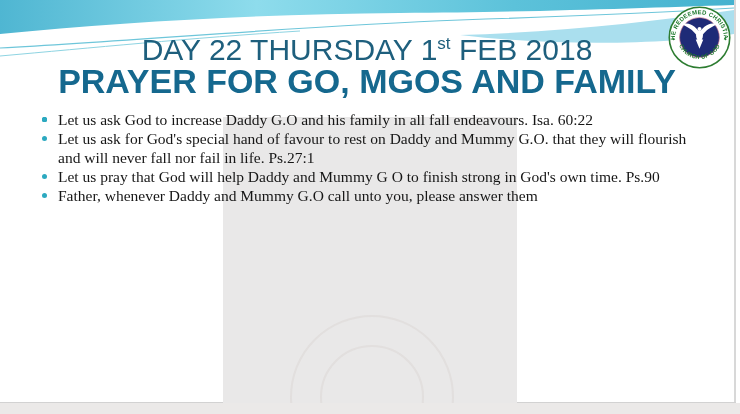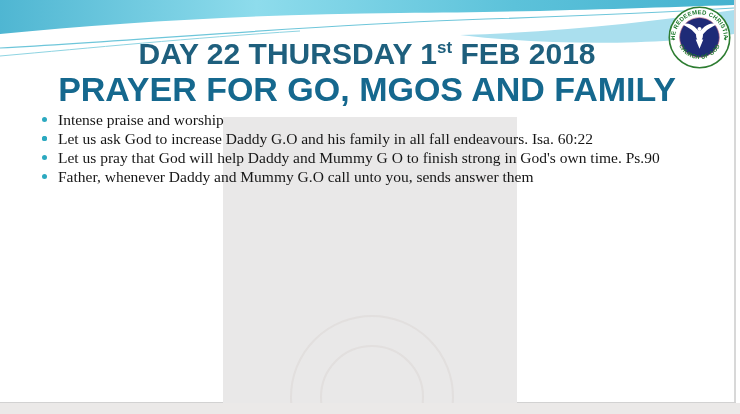--- a/index.html
+++ b/index.html
@@ -17,21 +17,21 @@
            background:#e9e8e8;overflow:hidden;z-index:1;}
   .wm-arc{position:absolute;border-radius:50%;border:2px solid #e0dcdb;opacity:.8;}
   .wm-arc.a1{width:160px;height:160px;left:67px;top:198px;}
   .wm-arc.a2{width:100px;height:100px;left:97px;top:228px;}
 
   
   .band-svg{position:absolute;left:0;top:0;z-index:2;}
 
   
   .title-block{position:absolute;left:0;top:28px;width:734px;text-align:center;z-index:3;}
-  .title{font-size:30px;line-height:40px;color:#1e5f7d;font-weight:700;letter-spacing:0px;}
+  .title{font-size:30px;line-height:32px;color:#1e5f7d;font-weight:400;letter-spacing:0px;}
   .title sup{font-size:17px;}
   .subtitle{font-size:34px;line-height:31px;color:#15688e;font-weight:700;margin-top:0;}
 
   
   .bullets{position:absolute;left:36px;top:110px;width:660px;z-index:3;
            list-style:none;margin:0;padding:0;
            font-family:"Liberation Serif",serif;font-size:15.5px;line-height:19px;color:#161616;}
   .bullets li{position:relative;padding-left:22px;margin:0;}
   .bullets .dot{position:absolute;left:6px;top:7px;width:5px;height:5px;border-radius:50%;
                 background:#2ca9c0;}
@@ -66,25 +66,26 @@
       <path d="M0,48 C150,40 300,26 460,20 C580,16 670,12 734,8" fill="none" stroke="#6ec6da" stroke-width="1.2"></path>
       <path d="M0,56 C90,48 190,38 300,31" fill="none" stroke="#8ed4e2" stroke-width="1"></path>
     </svg>
 
     <div class="title-block">
       <div class="title"><span>DAY 22 THURSDAY 1</span><sup>st</sup><span> FEB 2018</span></div>
       <div class="subtitle">PRAYER FOR GO, MGOS AND FAMILY</div>
     </div>
 
     <ul class="bullets">
-      <li><span class="dot"></span><span>Intense praise and worship</span></li>
+      <li><span class="dot"></span></li>
       <li><span class="dot"></span></li>
       <li><span class="dot"></span><span>Let us ask God to increase Daddy G.O and his family in all fall endeavours. Isa. 60:22</span></li>
+      <li><span class="dot"></span><span>Let us ask for God's special hand of favour to rest on Daddy and Mummy G.O. that they will flourish and will never fall nor fail in life. Ps.27:1</span></li>
       <li><span class="dot"></span><span>Let us pray that God will help Daddy and Mummy G O to finish strong in God's own time. Ps.90</span></li>
-      <li><span class="dot"></span><span>Father, whenever Daddy and Mummy G.O call unto you, sends answer them</span></li>
+      <li><span class="dot"></span><span>Father, whenever Daddy and Mummy G.O call unto you, please answer them</span></li>
     </ul>
 
     <svg class="logo" viewBox="0 0 100 100">
       <circle cx="50" cy="50" r="48" fill="#ffffff" stroke="#2e7d32" stroke-width="2.5"></circle>
       <circle cx="50" cy="50" r="31.5" fill="#1e2b77" stroke="#c46a85" stroke-width="1"></circle>
       <g fill="#ffffff">
         <path d="M50,42 C43,31 32,26 21,28 C31,33 40,38 45,46 Z"></path>
         <path d="M50,42 C57,31 68,26 79,28 C69,33 60,38 55,46 Z"></path>
         <circle cx="50" cy="36.5" r="3.2"></circle>
         <ellipse cx="50" cy="47" rx="5.5" ry="8"></ellipse>

